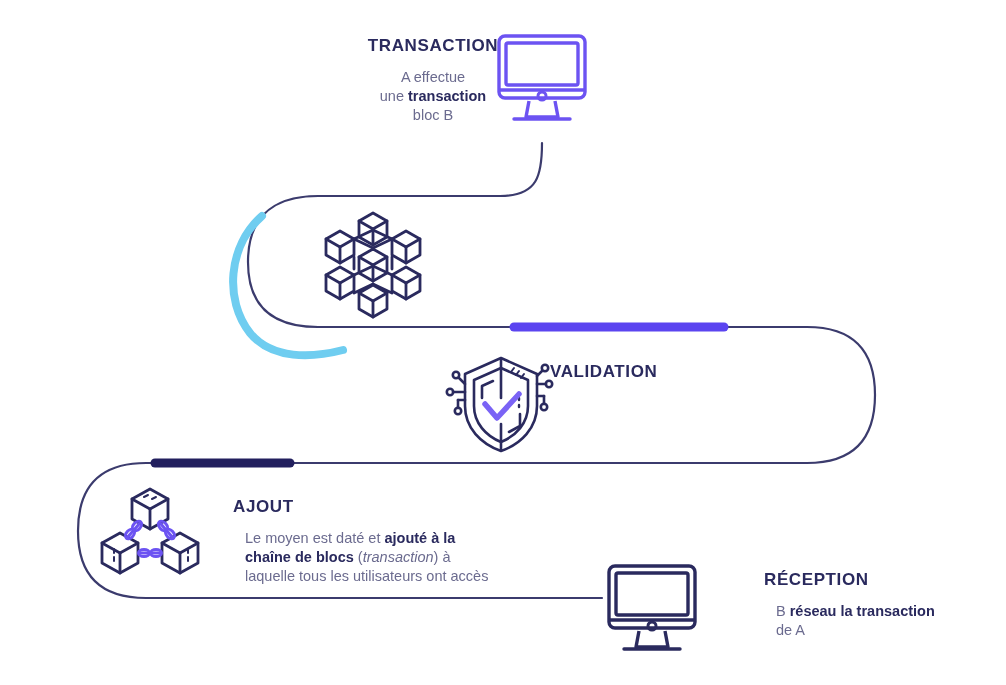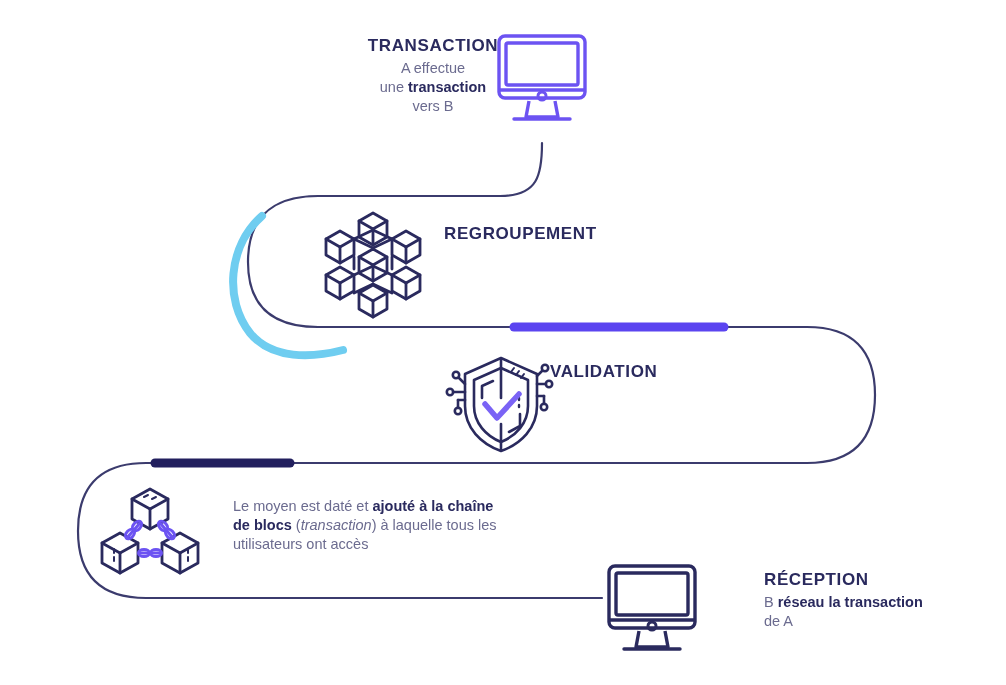--- a/index.html
+++ b/index.html
@@ -36,21 +36,21 @@
     letter-spacing: 0.6px;
     color: #2a2a5e;
     font-size: 17px;
     line-height: 20px;
     margin: 0 0 3px 0;
   }
   .step-body {
     font-size: 14.5px;
     line-height: 19px;
     color: #6b6b8f;
-    margin: 0;
+    margin: 12px;
   }
   .step-body b {
     color: #2a2a5e;
     font-weight: bold;
   }
   .step-body i {
     font-style: italic;
   }
   .icon-holder {
     position: absolute;
@@ -104,38 +104,37 @@
 
     <line x1="155" y1="463" x2="290" y2="463" stroke="#221f5e" stroke-width="9" stroke-linecap="round"></line>
   </svg>
 
   <div class="step" id="step-transaction">
     <div class="step-text">
       <p class="step-title">TRANSACTION</p>
       <p class="step-body">
         <span>A effectue</span><br>
         <span>une </span><b>transaction</b><br>
-        <span>vers B</span>
+        <span>bloc B</span>
       </p>
     </div>
     <div class="icon-holder">
       <svg width="92" height="96" viewBox="0 0 92 96">
         <rect x="3" y="3" width="86" height="62" rx="6" ry="6" fill="none" stroke="#6c53f2" stroke-width="3.4"></rect>
         <rect x="10" y="10" width="72" height="42" rx="2" ry="2" fill="none" stroke="#6c53f2" stroke-width="3.4"></rect>
         <line x1="3" y1="57" x2="89" y2="57" stroke="#6c53f2" stroke-width="3.4"></line>
         <circle cx="46" cy="63" r="4" fill="none" stroke="#6c53f2" stroke-width="3"></circle>
         <path d="M 33 68 L 30 84 L 62 84 L 59 68" fill="none" stroke="#6c53f2" stroke-width="3.4" stroke-linejoin="round"></path>
         <line x1="18" y1="86" x2="74" y2="86" stroke="#6c53f2" stroke-width="3.4" stroke-linecap="round"></line>
       </svg>
     </div>
   </div>
 
   <div class="step" id="step-regroupement">
     <div class="step-text">
-      <p class="step-title">REGROUPEMENT</p>
     </div>
     <div class="icon-holder">
       <svg width="104" height="104" viewBox="0 0 104 104">
         <g fill="none" stroke="#2a2a5e" stroke-width="2.8" stroke-linejoin="round" stroke-linecap="round">
 
           <line x1="33" y1="34" x2="52" y2="25"></line>
           <line x1="71" y1="34" x2="52" y2="25"></line>
           <line x1="33" y1="52" x2="33" y2="64"></line>
           <line x1="71" y1="52" x2="71" y2="64"></line>
           <line x1="52" y1="43" x2="33" y2="34"></line>
@@ -222,20 +221,21 @@
           <line x1="74" y1="51" x2="74" y2="53"></line>
         </g>
 
         <path d="M 40 50 L 52 64 L 74 40" fill="none" stroke="#7a63f5" stroke-width="5.5" stroke-linejoin="round" stroke-linecap="round"></path>
       </svg>
     </div>
   </div>
 
   <div class="step" id="step-ajout">
     <div class="step-text">
+      <p class="step-title">AJOUT</p>
       <p class="step-body">
         <span>Le moyen est daté et </span><b>ajouté à la chaîne de blocs</b><span> (</span><i>transaction</i><span>) à laquelle tous les utilisateurs ont accès</span>
       </p>
     </div>
     <div class="icon-holder">
       <svg width="100" height="96" viewBox="0 0 100 96">
         <g fill="none" stroke="#2a2a5e" stroke-width="2.8" stroke-linejoin="round" stroke-linecap="round">
 
           <path d="M 50 2 L 68 12 L 68 32 L 50 42 L 32 32 L 32 12 Z"></path>
           <path d="M 32 12 L 50 22 L 68 12"></path>

